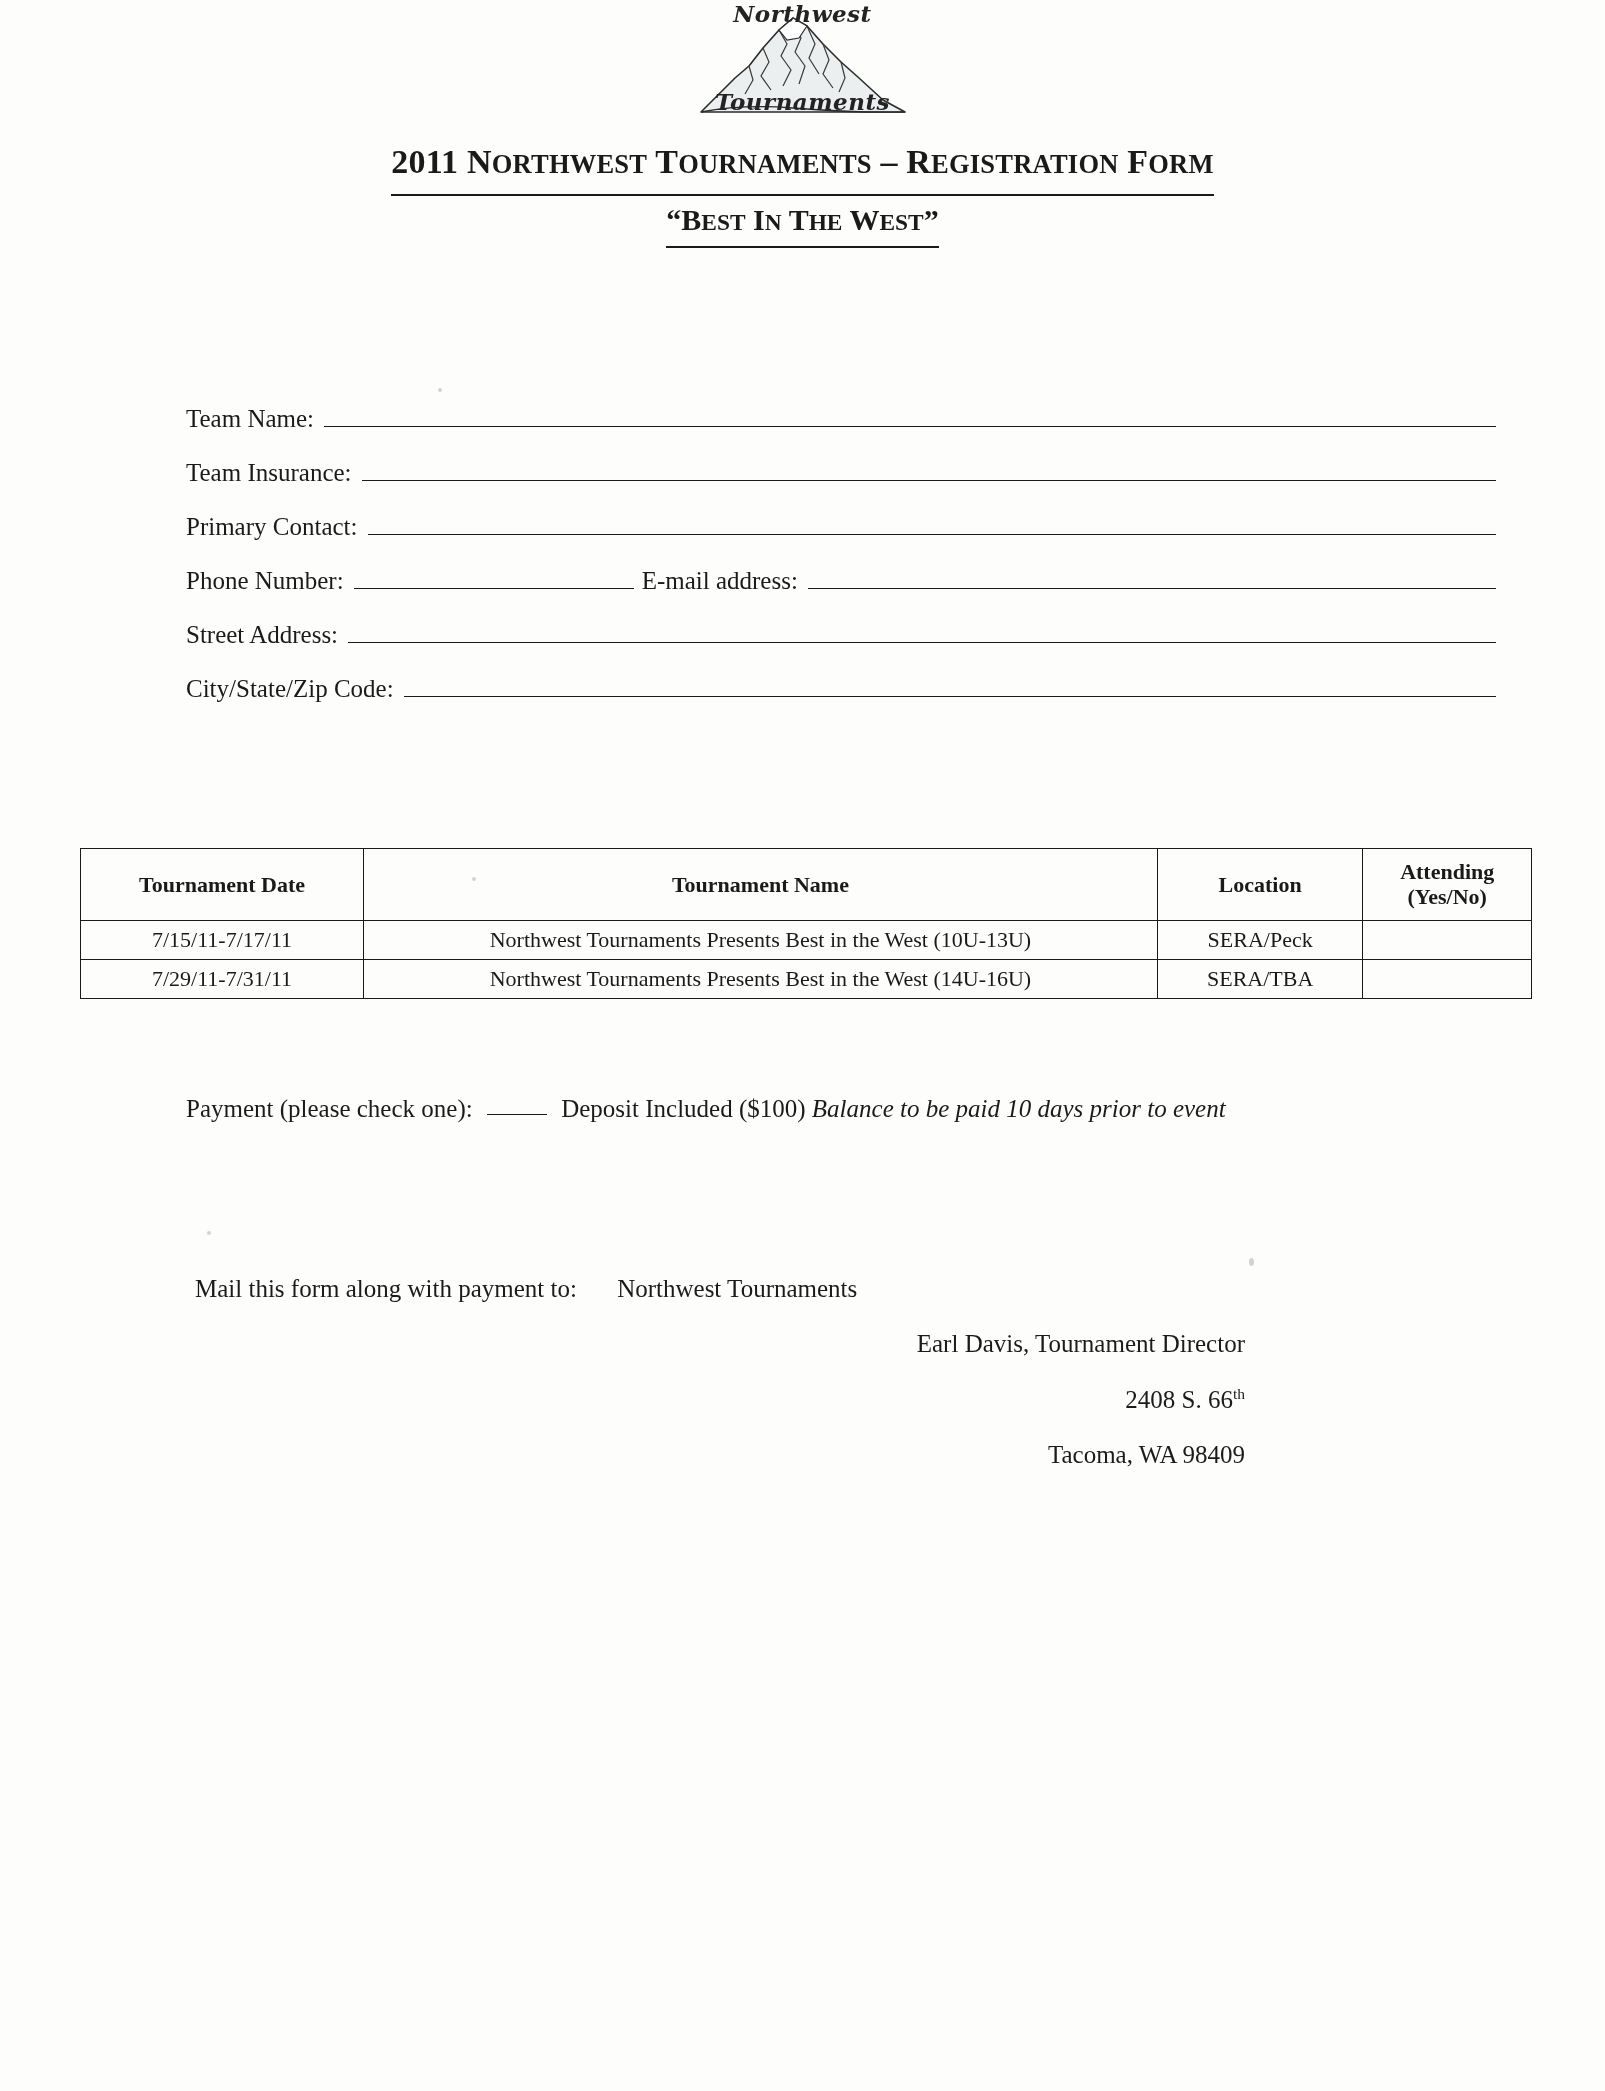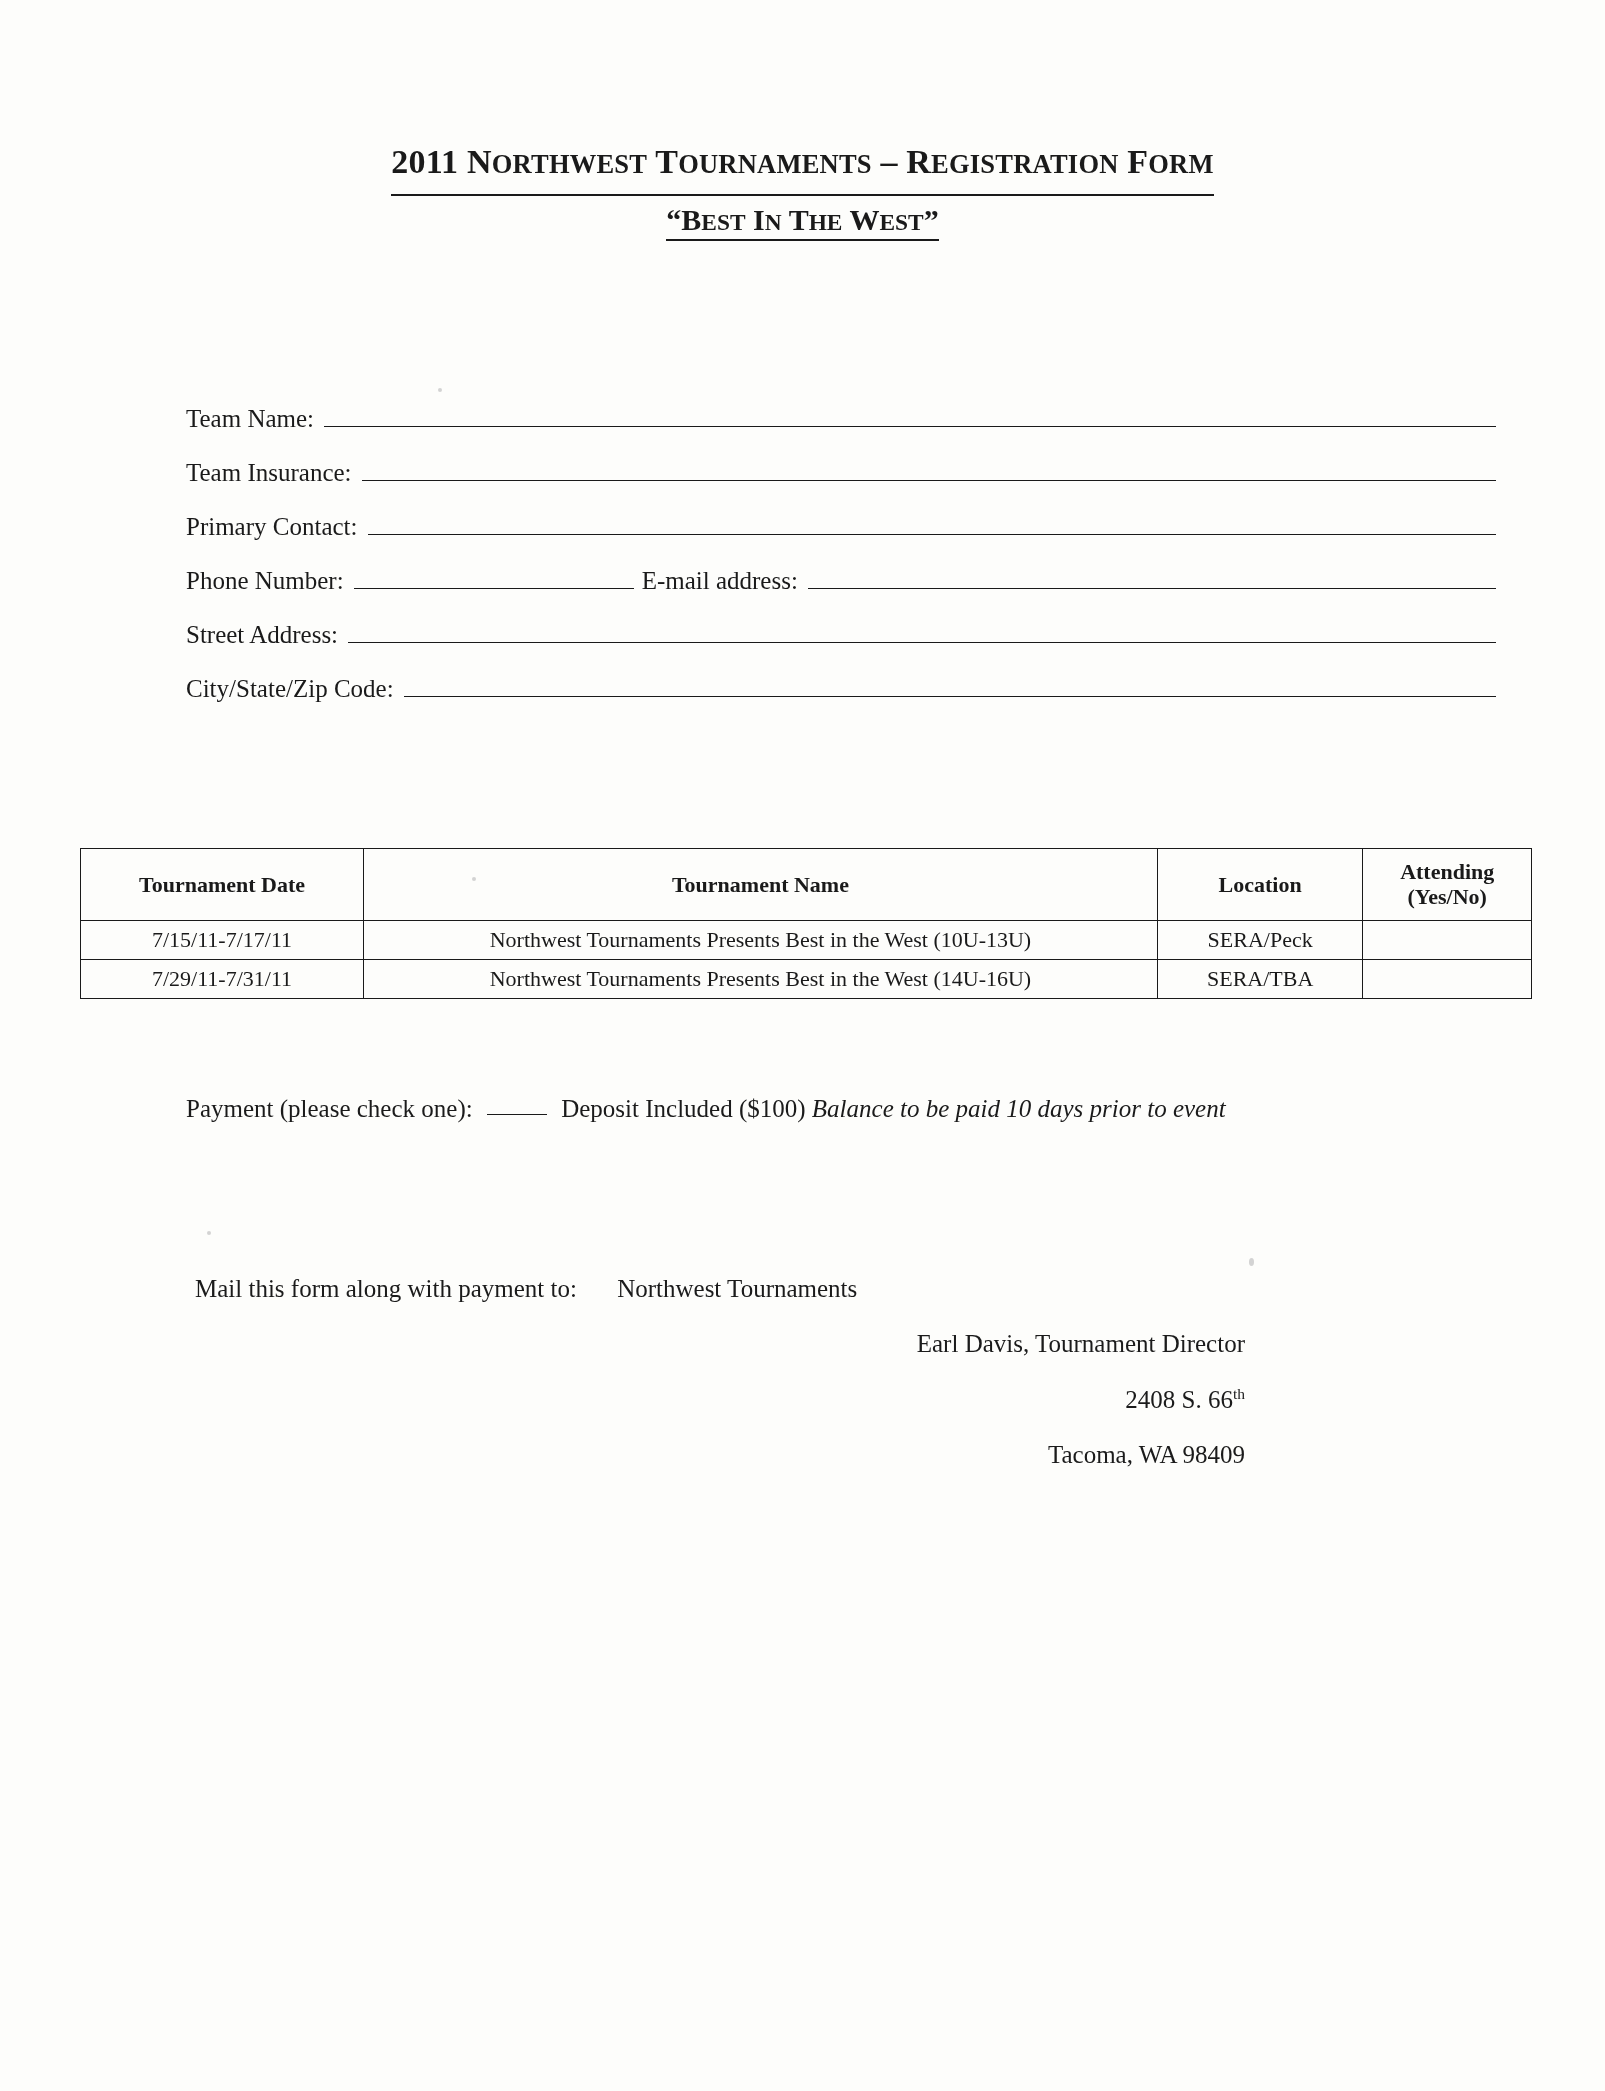--- a/index.html
+++ b/index.html
@@ -81,21 +81,21 @@
     left: 0;
     right: 0;
     text-align: center;
     font-family: "Liberation Serif", serif;
     font-weight: bold;
     font-size: 30px;
     color: #1a1a1a;
   }
   .subtitle span.u {
     border-bottom: 2px solid #1a1a1a;
-    padding-bottom: 3px;
+    padding-bottom: 10px;
   }
   .smallcaps-big { font-size: 1em; }
   .smallcaps-sm { font-size: 0.78em; }
 
   
   .fields {
     position: absolute;
     left: 186px;
     top: 405px;
     width: 1310px;
@@ -207,20 +207,38 @@
     background: #bdbdbd;
     border-radius: 50%;
     opacity: 0.65;
   }
 </style>
 </head>
 <body>
 
 <div class="page">
 
+  <div class="logo-wrap">
+    <div class="logo">
+      <div class="logo-top-text">Northwest</div>
+      <svg width="240" height="145" viewBox="0 0 240 145">
+        <path d="M18 112 L52 78 L66 66 L80 48 L96 30 L110 18 L124 26 L140 44 L158 62 L176 78 L200 100 L222 112 Z" fill="#eceff0" stroke="#2b2b2b" stroke-width="1.6" stroke-linejoin="round"></path>
+        <path d="M96 30 L104 44 L98 56 L108 70 L100 86" fill="none" stroke="#3a3a3a" stroke-width="1.2"></path>
+        <path d="M110 20 L118 38 L112 52 L122 66 L116 84" fill="none" stroke="#3a3a3a" stroke-width="1.2"></path>
+        <path d="M124 26 L132 44 L126 58 L136 74" fill="none" stroke="#3a3a3a" stroke-width="1.2"></path>
+        <path d="M140 44 L146 60 L140 74 L150 88" fill="none" stroke="#3a3a3a" stroke-width="1.2"></path>
+        <path d="M80 48 L86 62 L78 76 L88 90" fill="none" stroke="#3a3a3a" stroke-width="1.2"></path>
+        <path d="M158 62 L162 78 L156 92" fill="none" stroke="#3a3a3a" stroke-width="1.2"></path>
+        <path d="M66 66 L70 80 L62 94" fill="none" stroke="#3a3a3a" stroke-width="1.2"></path>
+        <path d="M96 30 L110 18 L124 26 L116 38 L104 40 Z" fill="#ffffff" stroke="#2b2b2b" stroke-width="1.2"></path>
+        <path d="M18 112 Q60 104 110 108 Q170 113 222 112" fill="none" stroke="#2b2b2b" stroke-width="1.4"></path>
+      </svg>
+      <div class="logo-bottom-text">Tournaments</div>
+    </div>
+  </div>
 
   <div class="title">
     <span class="u">2011 <span class="smallcaps-big">N</span><span class="smallcaps-sm">O</span><span class="smallcaps-sm">R</span><span class="smallcaps-sm">T</span><span class="smallcaps-sm">H</span><span class="smallcaps-sm">W</span><span class="smallcaps-sm">E</span><span class="smallcaps-sm">S</span><span class="smallcaps-sm">T</span> <span class="smallcaps-big">T</span><span class="smallcaps-sm">O</span><span class="smallcaps-sm">U</span><span class="smallcaps-sm">R</span><span class="smallcaps-sm">N</span><span class="smallcaps-sm">A</span><span class="smallcaps-sm">M</span><span class="smallcaps-sm">E</span><span class="smallcaps-sm">N</span><span class="smallcaps-sm">T</span><span class="smallcaps-sm">S</span> – <span class="smallcaps-big">R</span><span class="smallcaps-sm">E</span><span class="smallcaps-sm">G</span><span class="smallcaps-sm">I</span><span class="smallcaps-sm">S</span><span class="smallcaps-sm">T</span><span class="smallcaps-sm">R</span><span class="smallcaps-sm">A</span><span class="smallcaps-sm">T</span><span class="smallcaps-sm">I</span><span class="smallcaps-sm">O</span><span class="smallcaps-sm">N</span> <span class="smallcaps-big">F</span><span class="smallcaps-sm">O</span><span class="smallcaps-sm">R</span><span class="smallcaps-sm">M</span></span>
   </div>
   <div class="subtitle">
     <span class="u">“<span class="smallcaps-big">B</span><span class="smallcaps-sm">E</span><span class="smallcaps-sm">S</span><span class="smallcaps-sm">T</span> <span class="smallcaps-big">I</span><span class="smallcaps-sm">N</span> <span class="smallcaps-big">T</span><span class="smallcaps-sm">H</span><span class="smallcaps-sm">E</span> <span class="smallcaps-big">W</span><span class="smallcaps-sm">E</span><span class="smallcaps-sm">S</span><span class="smallcaps-sm">T</span>”</span>
   </div>
 
   <div class="fields">
 

